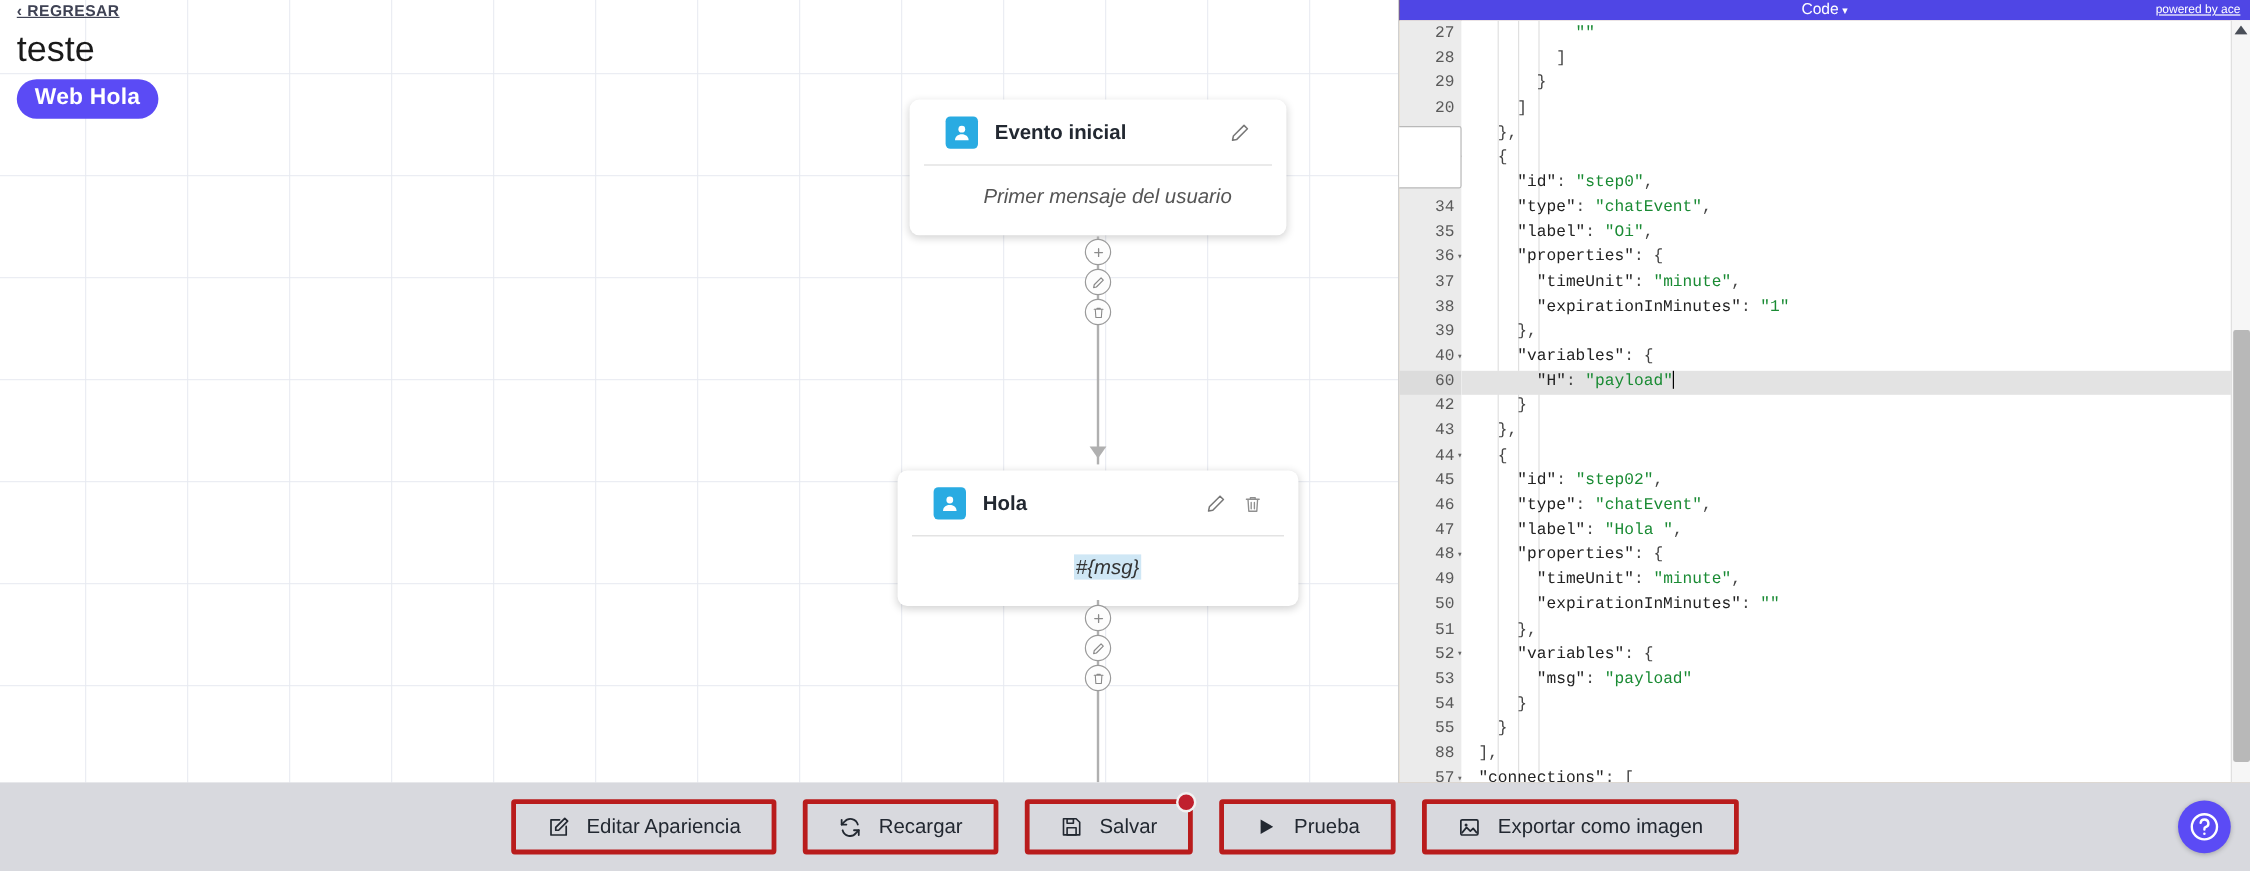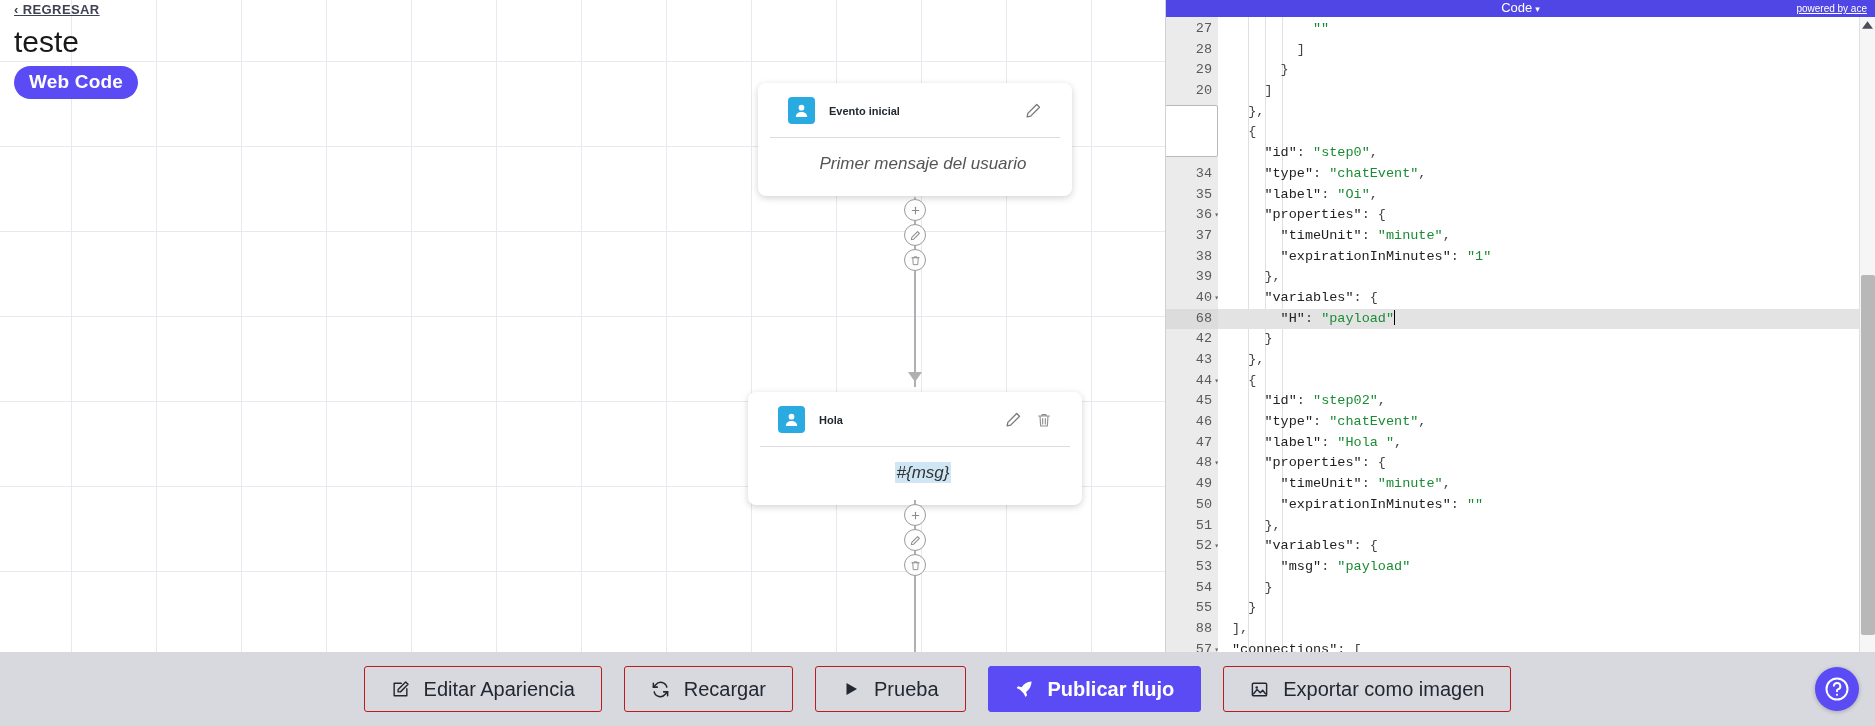--- a/index.html
+++ b/index.html
@@ -60,21 +60,21 @@
   }
   .node-avatar {
     width: 27px; height: 27px; border-radius: 4px;
     background: #29abe2;
     display: flex; align-items: center; justify-content: center;
     flex: 0 0 auto;
   }
   .node-avatar svg { display: block; }
   .node-label {
     margin-left: 14px;
-    font-size: 11px; font-weight: bold; color: #222831;
+    font-size: 17px; font-weight: bold; color: #222831;
     flex: 1 1 auto; white-space: nowrap; overflow: hidden;
   }
   .node-actions { display: flex; align-items: center; gap: 14px; flex: 0 0 auto; }
   .icon-btn { cursor: pointer; display: flex; align-items: center; opacity: .75; }
   .node-body {
     padding: 16px 2px 22px 18px;
     text-align: center;
     font-style: italic;
     font-size: 17px;
     color: #3a3a3a;
@@ -224,23 +224,23 @@
     gap: 22px;
   }
   .bar-btn {
     position: relative;
     display: flex; align-items: center; justify-content: center;
     gap: 14px;
     min-width: 140px;
     height: 46px;
     padding: 0 26px;
     background: #d8d9de;
-    border: 1px solid #b91c1c;
+    border: 4px solid #b91c1c;
     border-radius: 3px;
-    font-size: 20px; color: #222831;
+    font-size: 17px; color: #222831;
     cursor: pointer;
   }
   .bar-btn .bi { display: flex; align-items: center; color: #222831; }
   .bar-btn.primary {
     background: #5b4bf5; border-color: #5b4bf5; color: #ffffff; font-weight: bold;
   }
   .bar-btn.primary .bi { color: #ffffff; }
   .badge-dot {
     position: absolute; top: -10px; right: -7px;
     width: 17px; height: 17px; border-radius: 50%;
@@ -258,21 +258,21 @@
 </head>
 <body>
 
 <div id="app">
 
   <div id="canvas">
 
     <div id="flow-header">
       <div id="back-link">‹ REGRESAR</div>
       <div id="flow-title">teste</div>
-      <div id="channel-badge">Web Code</div>
+      <div id="channel-badge">Web Hola</div>
     </div>
 
     <div class="node" style="left:758px; top:83px; width:314px;">
       <div class="node-head">
         <span class="node-avatar">
           <svg width="17" height="17" viewBox="0 0 24 24" fill="#ffffff">
             <circle cx="12" cy="8" r="4"></circle>
             <path d="M4 21c0-4.4 3.6-7 8-7s8 2.6 8 7z"></path>
           </svg>
         </span>
@@ -375,21 +375,21 @@
           <div class="gl">31</div>
           <div class="gl">32<span class="fold">▾</span></div>
           <div class="gl">33</div>
           <div class="gl">34</div>
           <div class="gl">35</div>
           <div class="gl">36<span class="fold">▾</span></div>
           <div class="gl">37</div>
           <div class="gl">38</div>
           <div class="gl">39</div>
           <div class="gl">40<span class="fold">▾</span></div>
-          <div class="gl active">68</div>
+          <div class="gl active">60</div>
           <div class="gl">42</div>
           <div class="gl">43</div>
           <div class="gl">44<span class="fold">▾</span></div>
           <div class="gl">45</div>
           <div class="gl">46</div>
           <div class="gl">47</div>
           <div class="gl">48<span class="fold">▾</span></div>
           <div class="gl">49</div>
           <div class="gl">50</div>
           <div class="gl">51</div>
@@ -469,38 +469,41 @@
         <svg width="19" height="19" viewBox="0 0 24 24" fill="none" stroke="currentColor" stroke-width="1.9" stroke-linecap="round" stroke-linejoin="round">
           <path d="M20 9A8 8 0 0 0 6 6L3 9"></path>
             <polyline points="3,4 3,9 8,9"></polyline>
           <path d="M4 15a8 8 0 0 0 14 3l3-3"></path>
             <polyline points="21,20 21,15 16,15"></polyline>
         </svg>
       </span>
       <span>Recargar</span>
     </div>
 
+    <div class="bar-btn">
+      <span class="badge-dot"></span>
+      <span class="bi">
+        <svg width="18" height="18" viewBox="0 0 24 24" fill="none" stroke="currentColor" stroke-width="1.8" stroke-linejoin="round">
+          <path d="M3 3h14l4 4v14H3z"></path>
+            <rect x="7" y="13" width="10" height="8"></rect>
+            <rect x="7" y="3" width="7" height="5"></rect>
+        </svg>
+      </span>
+      <span>Salvar</span>
+    </div>
 
     <div class="bar-btn">
       <span class="bi">
         <svg width="18" height="18" viewBox="0 0 24 24" fill="currentColor">
           <polygon points="6,4 20,12 6,20"></polygon>
         </svg>
       </span>
       <span>Prueba</span>
     </div>
 
-    <div class="bar-btn primary">
-      <span class="bi">
-        <svg width="19" height="19" viewBox="0 0 24 24" fill="currentColor">
-          <path d="M21 2c-6 .4-10 3.2-12.6 7.3L4 8l-2 2 4.4 2.3L11 17l2.3 4.4 2-2-1.3-4.4C18.1 12.4 20.6 8 21 2z"></path>
-        </svg>
-      </span>
-      <span>Publicar flujo</span>
-    </div>
 
     <div class="bar-btn">
       <span class="bi">
         <svg width="19" height="19" viewBox="0 0 24 24" fill="none" stroke="currentColor" stroke-width="1.8" stroke-linejoin="round">
           <rect x="3" y="4" width="18" height="16" rx="1.5"></rect>
           <circle cx="8.5" cy="9.5" r="1.6" fill="currentColor" stroke="none"></circle>
           <path d="M4 18l5-6 4 4 3-3 4 5"></path>
         </svg>
       </span>
       <span>Exportar como imagen</span>

